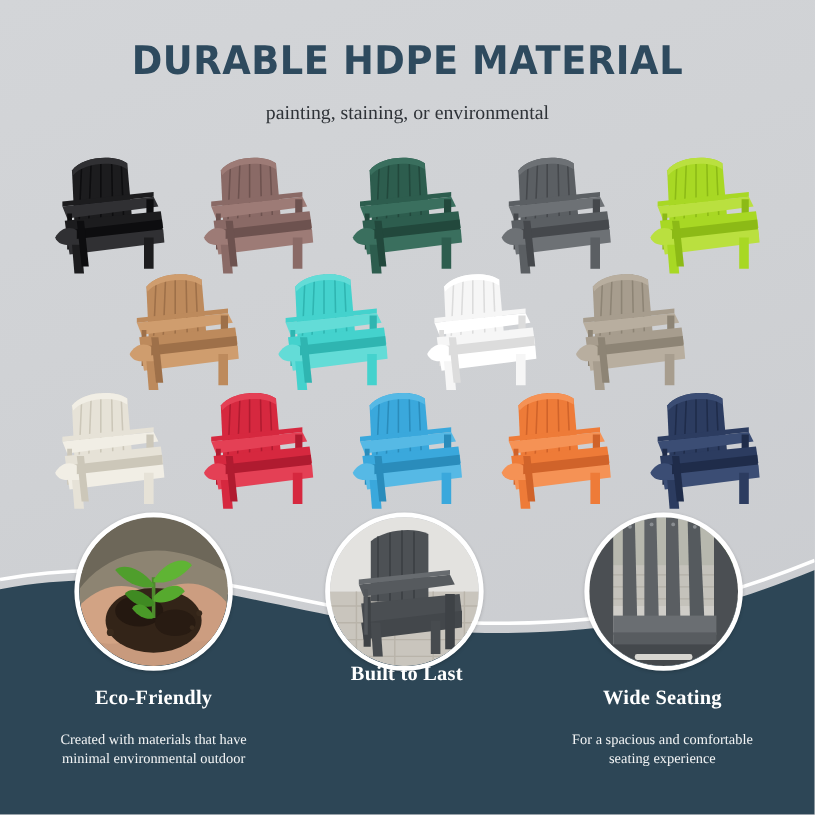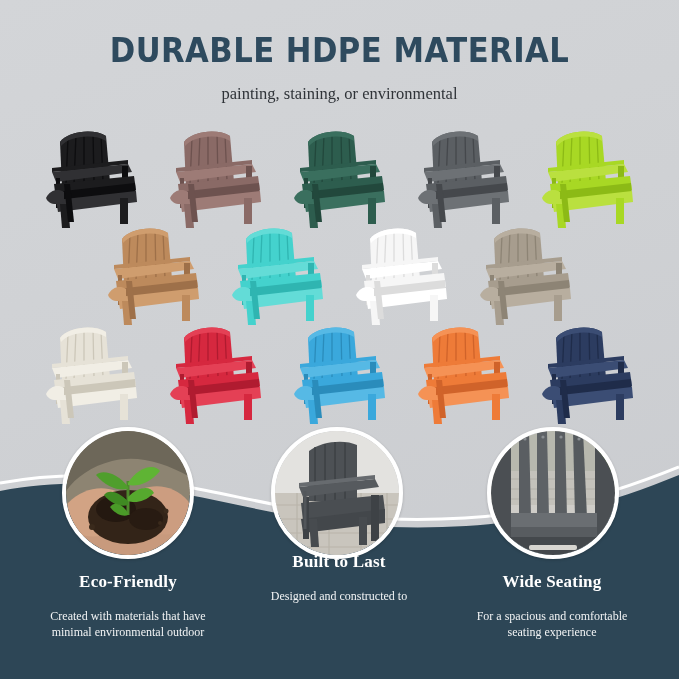--- a/index.html
+++ b/index.html
@@ -450,21 +450,20 @@
   <div class="feature f1">
     <div class="feat-title">Eco-Friendly</div>
     <div class="feat-desc">
       <div>Created with materials that have</div>
       <div>minimal environmental outdoor</div>
     </div>
   </div>
   <div class="feature f2">
     <div class="feat-title">Built to Last</div>
     <div class="feat-desc">
-      <div>Designed and constructed to</div>
     </div>
   </div>
   <div class="feature f3">
     <div class="feat-title">Wide Seating</div>
     <div class="feat-desc">
       <div>For a spacious and comfortable</div>
       <div>seating experience</div>
     </div>
   </div>
 

